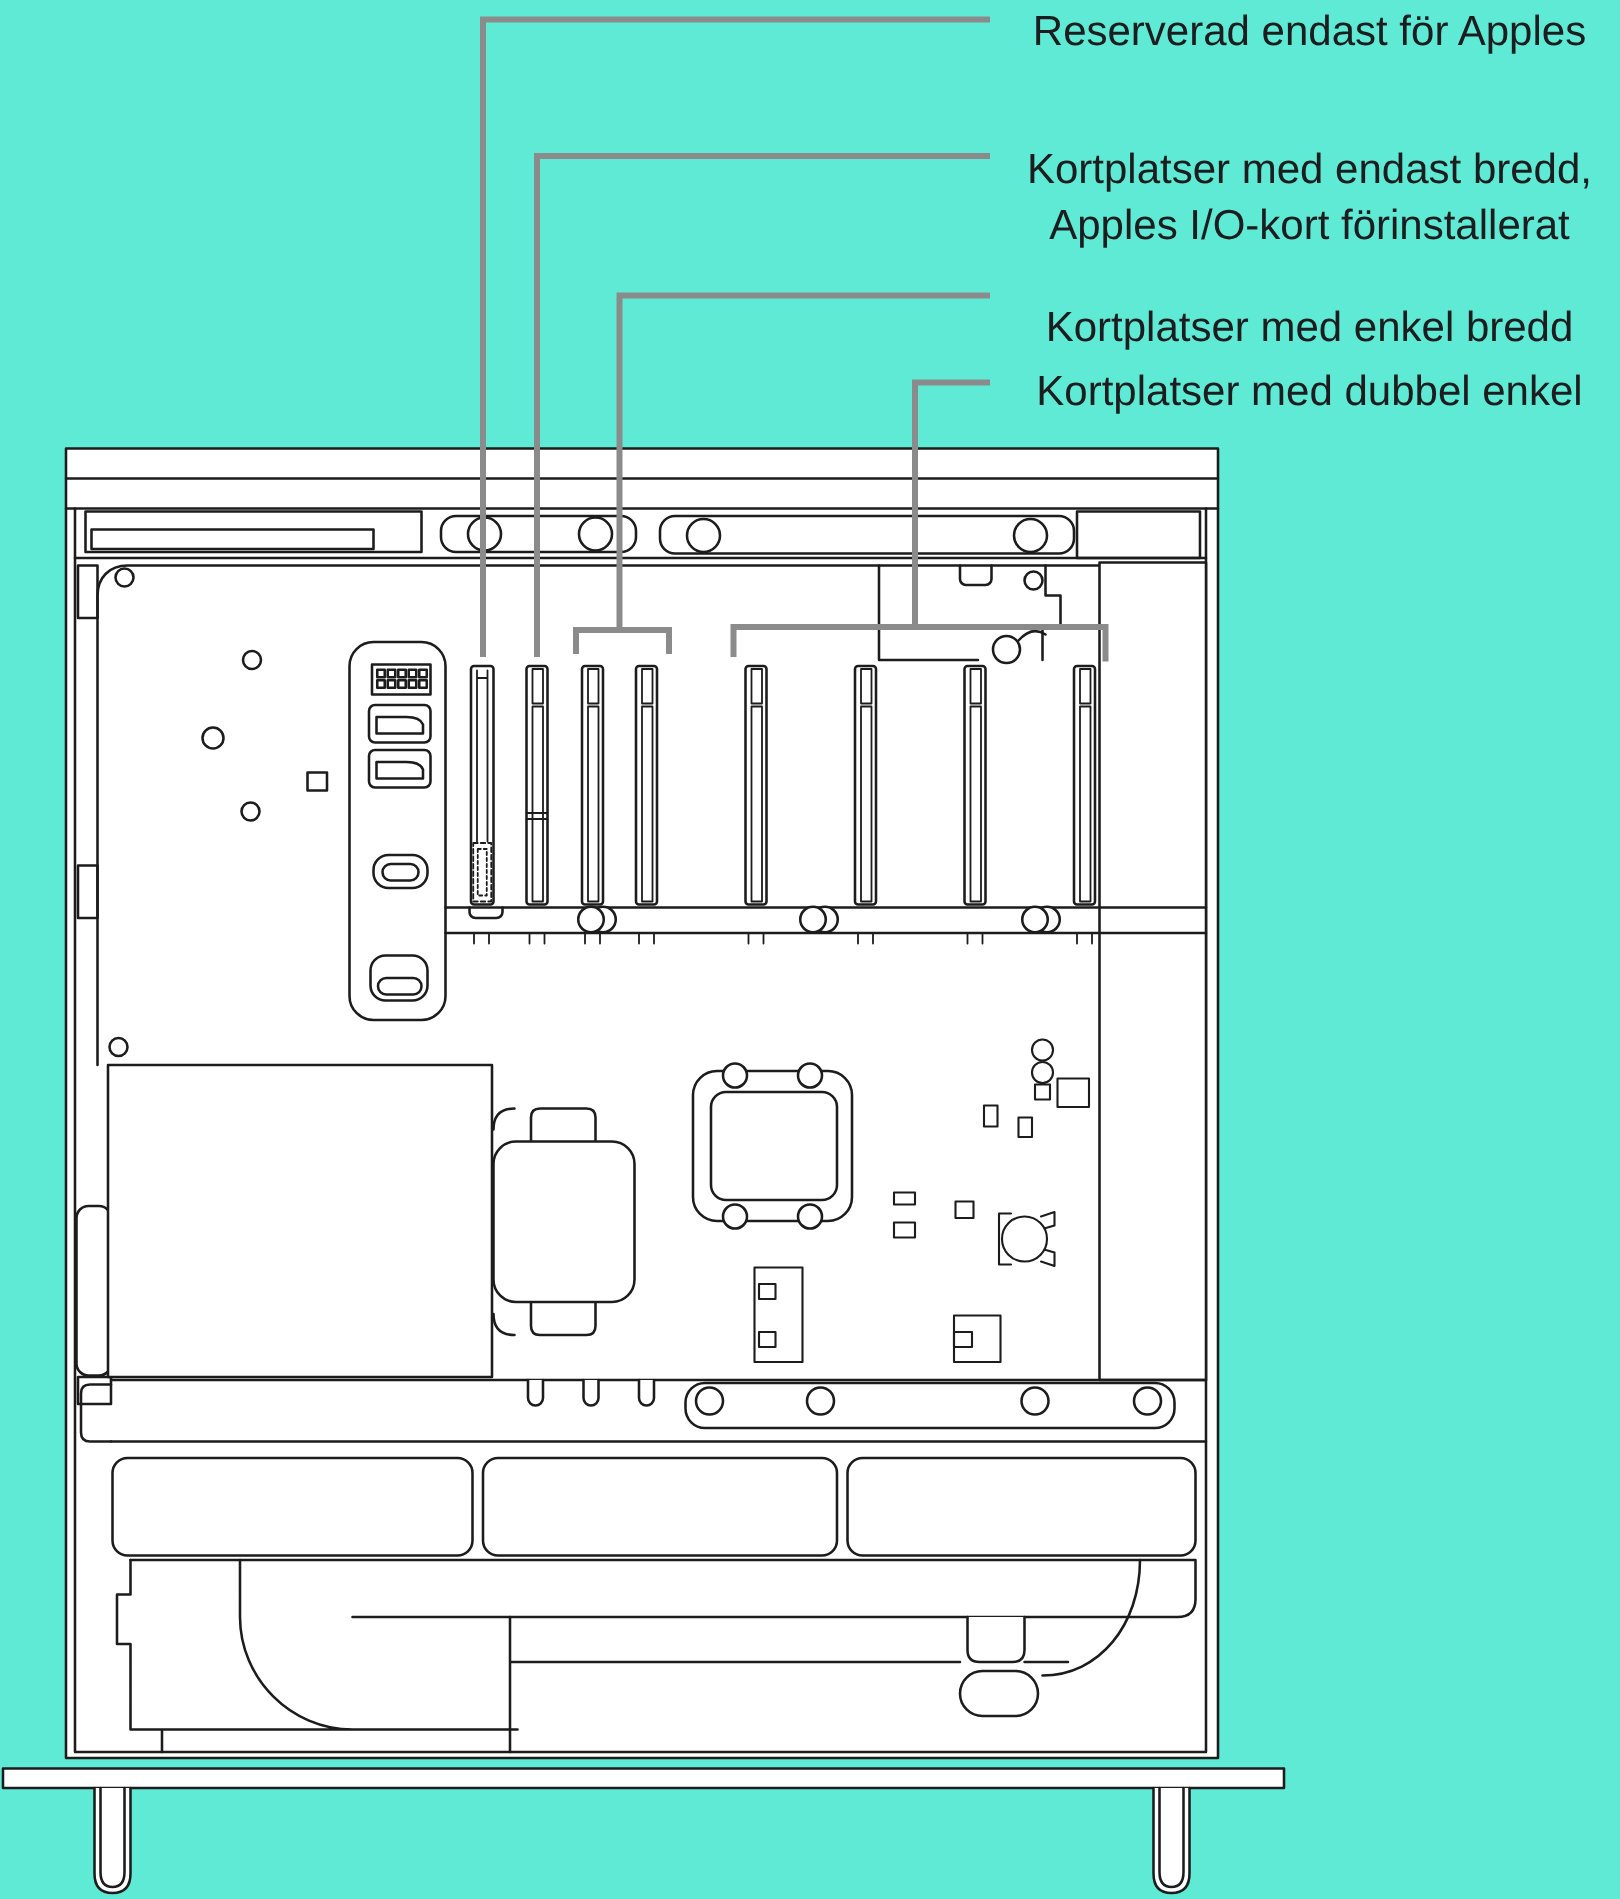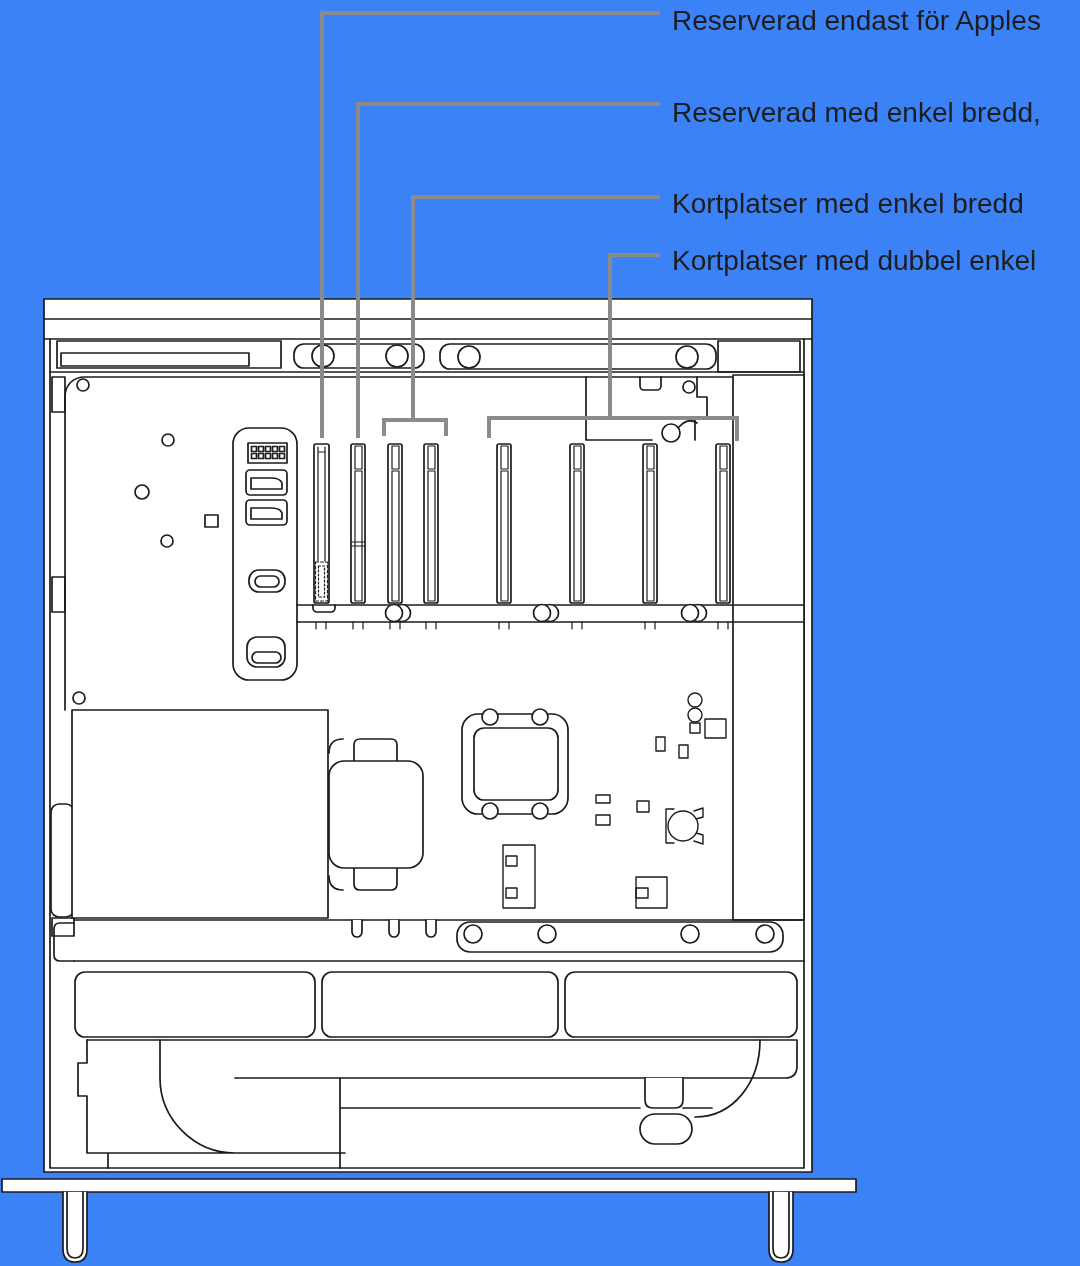--- a/index.html
+++ b/index.html
@@ -1,18 +1,18 @@
 <!DOCTYPE html>
 <html><head>
 <meta charset="utf-8">
 <style>
   html,body{margin:0;padding:0;background:#fff;}
   .stage{
-    position:relative;width:1080px;height:1266px;background:#3b82f6;
-    font-family:"Liberation Sans",sans-serif;overflow:hidden;
+    position:relative;width:1080px;height:1266px;background:#5eead4;
+    font-family:"Liberation Sans",sans-serif;overflow:hidden;text-align:center;
   }
   .stage svg{position:absolute;left:0;top:0;}
   .callout-label{
     position:absolute;left:672px;width:402px;
     font-size:28px;line-height:37px;color:#1d1d1f;
     letter-spacing:0px;
   }
   .callout-label span{display:block;white-space:nowrap;}
 </style>
 </head>
@@ -246,22 +246,23 @@
       <path d="M660,104 H358 V438"></path>
       <path d="M660,197 H413 V420 M384,436 V420 H446 V436"></path>
       <path d="M660,255 H610 V418 M489,438 V418 H737 V441"></path>
     </g>
   </svg>
 
   <div class="callout-label" style="top:2px">
     <span>Reserverad endast för Apples</span>
   </div>
   <div class="callout-label" style="top:94px">
-    <span>Reserverad med enkel bredd,</span>
-  </div>
-  <div class="callout-label" style="top:185px">
+    <span>Kortplatser med endast bredd,</span>
+    <span>Apples I/O-kort förinstallerat</span>
+  </div>
+  <div class="callout-label" style="top:199px">
     <span>Kortplatser med enkel bredd</span>
   </div>
   <div class="callout-label" style="top:242px">
     <span>Kortplatser med dubbel enkel</span>
   </div>
 
 </div>
 
 </body></html>

